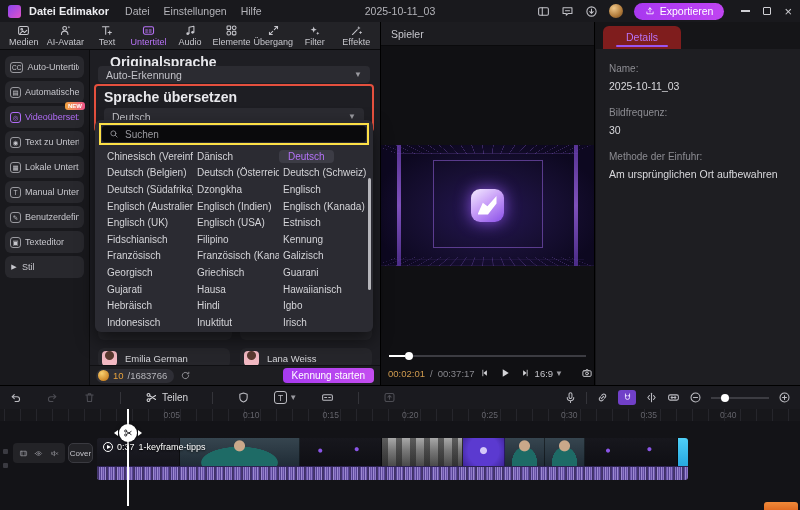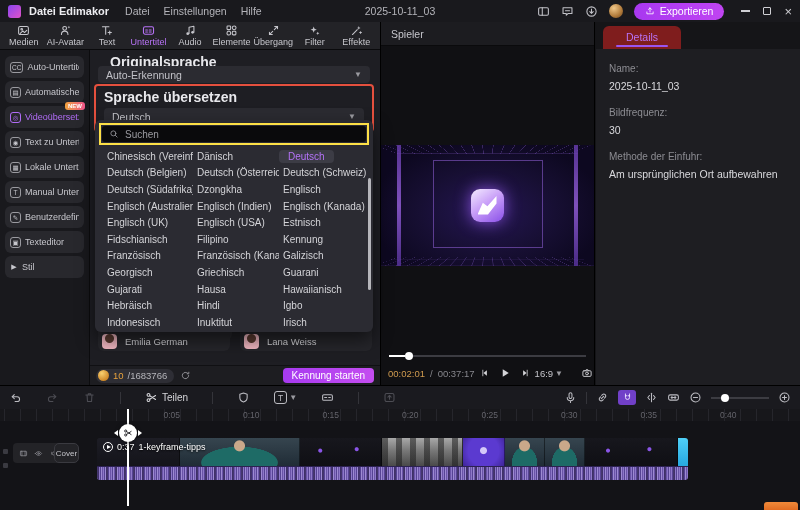--- a/index.html
+++ b/index.html
@@ -54,21 +54,21 @@
   .red-group .tp-label{position:static;display:block;margin:1px 0 3px 4px}
   .red-group .select-field{position:static;margin:0 4px;height:17px}
   .popup{position:absolute;left:5px;right:7px;top:70px;height:212px;background:#2b2b32;border-radius:6px;box-shadow:0 8px 18px rgba(0,0,0,.55);z-index:20;padding:3px 4px}
   .search-wrap{border:2px solid #fde047;border-radius:0;padding:1px}
   .search-box{height:16px;background:#0a0a0c;border-radius:3px;display:flex;align-items:center;gap:6px;padding:0 7px;color:#9a9aa0;font-size:10px}
   .lang-grid{display:grid;grid-template-columns:90px 86px auto;grid-auto-rows:16.6px;align-items:center;margin-top:3px;padding-left:4px}
   .lang-item{font-size:10px;color:#d4d4d8;white-space:nowrap;overflow:hidden;padding:1px 4px;cursor:pointer;justify-self:start;max-width:100%}
   .lang-item.selected{background:#3c3c45;border-radius:4px;color:#b473f7;padding:1px 9px}
   .pop-scroll{position:absolute;right:2px;top:58px;width:3px;height:112px;border-radius:2px;background:#cfcfd4;opacity:.85}
   .ghost-card{position:absolute;top:268px;height:22px;border-radius:6px;background:#26262b}
-  .voices{position:absolute;left:8px;right:8px;top:281px;display:flex;gap:10px}
+  .voices{position:absolute;left:8px;right:8px;top:298px;display:flex;gap:10px}
   .voice-card{flex:1;height:20px;border-radius:6px;background:#26262b;display:flex;align-items:center;gap:8px;padding:0 4px;cursor:pointer}
   .voice-avatar{width:15px;height:15px;border-radius:4px;background:radial-gradient(circle at 50% 30%,#5a3a30 0 4px,#f2b8c2 5px)}
   .voice-name{font-size:9.5px;color:#d4d4d8;white-space:nowrap}
   .tp-footer{position:absolute;left:0;right:0;bottom:0;height:20px;background:#1d1d21;border-top:1px solid #101013;display:flex;align-items:center;padding:0 6px;gap:6px}
   .credit-pill{display:flex;align-items:center;gap:4px;background:#2e2e35;border-radius:8px;height:14px;padding:0 7px 0 2px;font-size:9.5px}
   .coin{width:11px;height:11px;border-radius:50%;background:radial-gradient(circle at 35% 30%,#f8d070,#d08a2a 70%,#9a5f18)}
   .credit-used{color:#e8a23c}
   .credit-total{color:#b4b4ba}
   .refresh{color:#9a9aa0}
   .start-btn{margin-left:auto;height:15px;padding:0 9px;border-radius:4px;background:linear-gradient(90deg,#a73af0,#c44df0);color:#fff;font-size:10px;display:flex;align-items:center;cursor:pointer}
@@ -126,21 +126,21 @@
   .zoom-slider{width:58px;height:2px;background:#3c3c42;position:relative;cursor:pointer}
   .zoom-handle{position:absolute;left:10px;top:-3px;width:8px;height:8px;border-radius:50%;background:#fff}
   .ruler{position:relative;height:12px;background:#17171b;display:flex;padding-left:132px;
      background-image:repeating-linear-gradient(90deg,#26262c 0 1px,transparent 1px 16px);background-position:100px 0}
   .tick{width:79.5px;text-align:center;font-size:8.5px;color:#64646b;line-height:12px}
   .tracks{position:absolute;left:0;top:35px;width:800px;height:90px}
   .track-side{position:absolute;left:1px;top:24px;width:9px;height:54px;display:flex;flex-direction:column;gap:9px;align-items:center;padding-top:4px}
   .track-side span{width:5px;height:5px;background:#3a3a41;border-radius:1px}
   .track-head{position:absolute;left:13px;top:22px;width:52px;height:20px;background:#232327;border-radius:4px;display:flex;align-items:center;justify-content:space-around;color:#8e8e95;padding:0 3px}
   .track-head svg{width:9px;height:9px}
-  .cover-btn{position:absolute;left:54px;top:22px;width:25px;height:20px;background:#232327;border:1px solid #3a3a40;border-radius:5px;font-size:8px;color:#c6c6cc;display:flex;align-items:center;justify-content:center;cursor:pointer}
+  .cover-btn{position:absolute;left:68px;top:22px;width:25px;height:20px;background:#232327;border:1px solid #3a3a40;border-radius:5px;font-size:8px;color:#c6c6cc;display:flex;align-items:center;justify-content:center;cursor:pointer}
   .clip{position:absolute;left:97px;top:17px;width:591px;height:42px;border-radius:3px;overflow:hidden;background:#1a1a20;cursor:pointer}
   .thumbs{display:flex;height:28px}
   .sg{height:28px;border-right:1px solid rgba(0,0,0,.45);flex:0 0 auto}
   .sg-dark{background:linear-gradient(180deg,#1d1d25,#14141a)}
   .sg-man{background:radial-gradient(circle at 50% 28%,#caa88a 0 5px,rgba(0,0,0,0) 6px),
           radial-gradient(ellipse at 50% 88%,#1e6b66 0 45%,rgba(0,0,0,0) 46%),
           linear-gradient(180deg,#36454f,#202c36)}
   .sg-editor{background:radial-gradient(circle at 25% 45%,#8a55e8 0 1.5px,transparent 2.5px),
              radial-gradient(circle at 70% 40%,#8a55e8 0 1.5px,transparent 2.5px),
              linear-gradient(180deg,#17171d,#0f0f14)}

